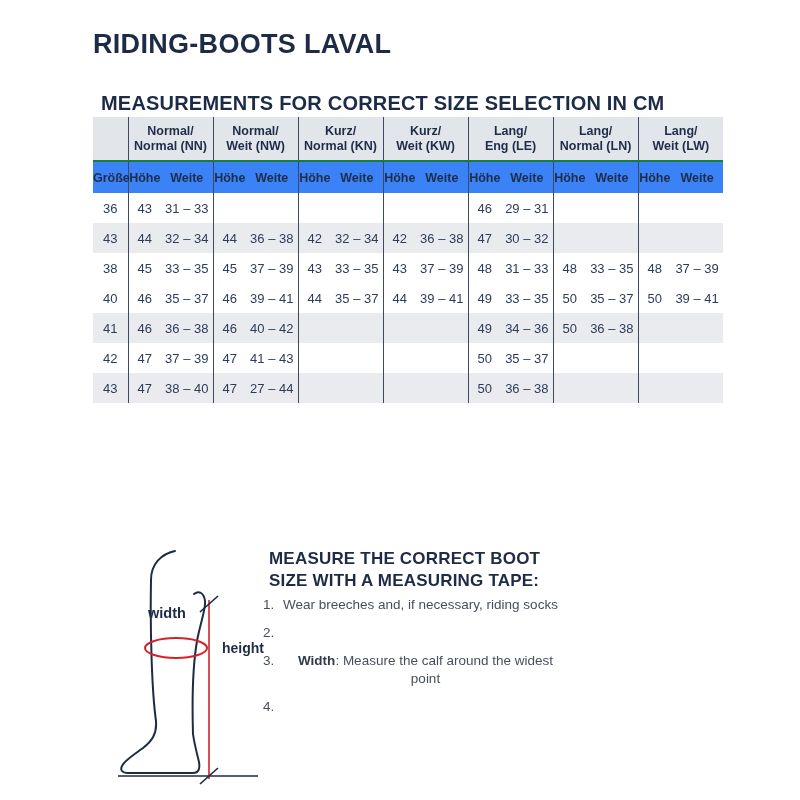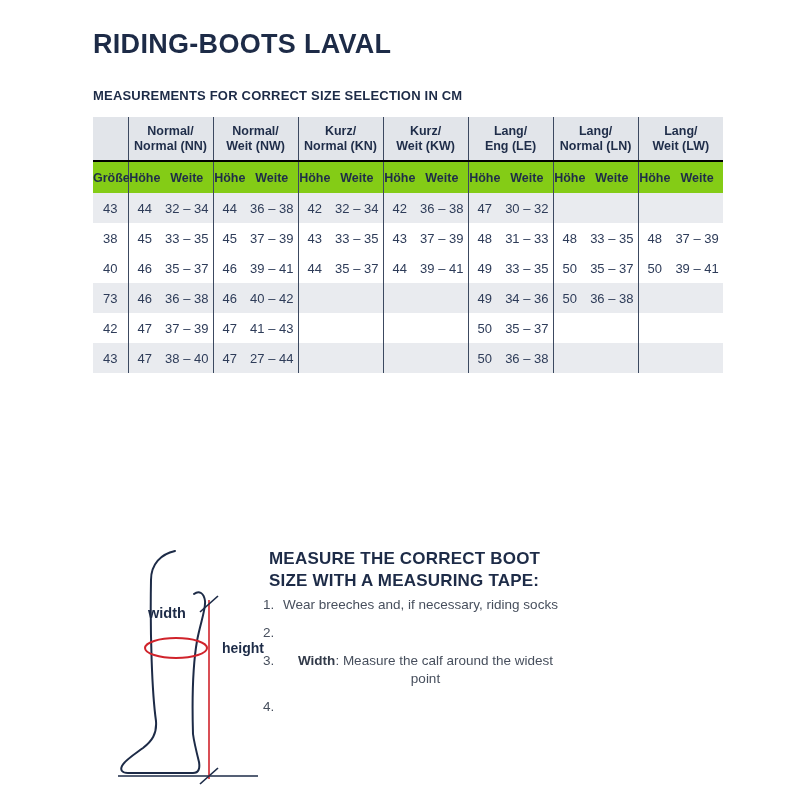--- a/index.html
+++ b/index.html
@@ -5,36 +5,36 @@
   html,body{margin:0;padding:0;background:#ffffff;}
   .page{
     position:relative;width:800px;height:800px;background:#ffffff;overflow:hidden;
     font-family:"Liberation Sans", sans-serif;color:#1d2b47;
   }
   .page-title{
     position:absolute;left:93px;top:28px;margin:0;
     font-size:27px;line-height:32px;font-weight:bold;letter-spacing:.3px;color:#1d2b47;
   }
   .table-heading{
-    position:absolute;left:93px;top:86px;margin:0;
-    font-size:13px;line-height:19px;font-weight:bold;letter-spacing:.2px;color:#1d2b47;
+    position:absolute;left:93px;top:86px;margin:8px;
+    font-size:20px;line-height:19px;font-weight:bold;letter-spacing:.2px;color:#1d2b47;
   }
   table.size-table{
     position:absolute;left:93px;top:117px;width:630px;
     border-collapse:collapse;table-layout:fixed;
   }
   table.size-table th, table.size-table td{
     padding:0;margin:0;text-align:center;vertical-align:middle;
   }
   tr.grp-row th{
     height:43px;background:#e2e5ea;font-size:12.5px;line-height:15px;font-weight:bold;
-    color:#1f2d49;white-space:pre-line;border-bottom:2px solid #000000;
+    color:#1f2d49;white-space:pre-line;border-bottom:2px solid #15803d;
   }
   tr.sub-row th{
-    height:31px;background:#84cc16;font-size:12.5px;font-weight:bold;color:#1f2d49;
+    height:31px;background:#3b82f6;font-size:12.5px;font-weight:bold;color:#1f2d49;
   }
   tbody td{
     height:30px;font-size:13px;color:#2e3c59;white-space:nowrap;
   }
   tbody tr.alt td{background:#e9ebef;}
   .gl{border-left:1px solid #3c4960;}
   
   .boot-svg{position:absolute;left:103px;top:538px;}
   .measure-heading{
     position:absolute;left:263px;top:542px;margin:6px;width:300px;
@@ -108,20 +108,37 @@
           <th>Weite</th>
           <th class="gl">Höhe</th>
           <th>Weite</th>
           <th class="gl">Höhe</th>
           <th>Weite</th>
           <th class="gl">Höhe</th>
           <th>Weite</th>
         </tr>
       </thead>
     <tbody>
+        <tr>
+          <td>36</td>
+          <td class="gl">43</td>
+          <td>31 – 33</td>
+          <td class="gl"></td>
+          <td></td>
+          <td class="gl"></td>
+          <td></td>
+          <td class="gl"></td>
+          <td></td>
+          <td class="gl">46</td>
+          <td>29 – 31</td>
+          <td class="gl"></td>
+          <td></td>
+          <td class="gl"></td>
+          <td></td>
+        </tr>
         <tr class="alt">
           <td>43</td>
           <td class="gl">44</td>
           <td>32 – 34</td>
           <td class="gl">44</td>
           <td>36 – 38</td>
           <td class="gl">42</td>
           <td>32 – 34</td>
           <td class="gl">42</td>
           <td>36 – 38</td>
@@ -160,21 +177,21 @@
           <td class="gl">44</td>
           <td>39 – 41</td>
           <td class="gl">49</td>
           <td>33 – 35</td>
           <td class="gl">50</td>
           <td>35 – 37</td>
           <td class="gl">50</td>
           <td>39 – 41</td>
         </tr>
         <tr class="alt">
-          <td>73</td>
+          <td>41</td>
           <td class="gl">46</td>
           <td>36 – 38</td>
           <td class="gl">46</td>
           <td>40 – 42</td>
           <td class="gl"></td>
           <td></td>
           <td class="gl"></td>
           <td></td>
           <td class="gl">49</td>
           <td>34 – 36</td>

